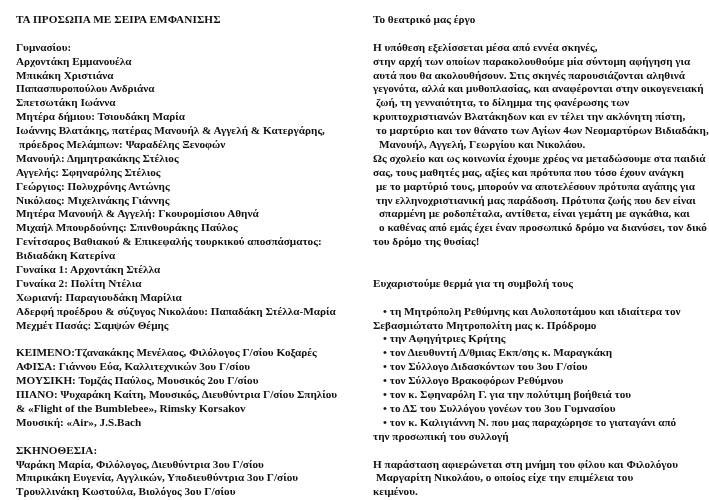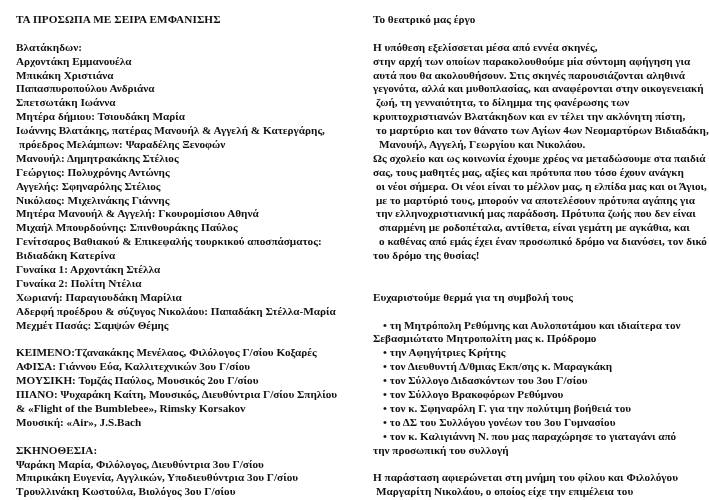--- a/index.html
+++ b/index.html
@@ -32,32 +32,32 @@
     .bullet { padding-left: 10px; }
     .bullet::before { content: "\2022\00a0"; }
     .title-line { letter-spacing: 0.1px; }
   </style>
 </head>
 <body>
 
 <div class="col col-left">
   <span class="line title-line">ΤΑ ΠΡΟΣΩΠΑ ΜΕ ΣΕΙΡΑ ΕΜΦΑΝΙΣΗΣ</span>
   <span class="blank"></span>
-  <span class="line">Βλατάκηδων:</span>
+  <span class="line">Γυμνασίου:</span>
   <div>
     <span class="line">Αρχοντάκη Εμμανουέλα</span>
     <span class="line">Μπικάκη Χριστιάνα</span>
     <span class="line">Παπασπυροπούλου Ανδριάνα</span>
     <span class="line">Σπετσωτάκη Ιωάννα</span>
     <span class="line">Μητέρα δήμιου: Τσιουδάκη Μαρία</span>
     <span class="line">Ιωάννης Βλατάκης, πατέρας Μανουήλ &amp; Αγγελή &amp; Κατεργάρης,</span>
     <span class="line indent1"> πρόεδρος Μελάμπων: Ψαραδέλης Ξενοφών</span>
     <span class="line">Μανουήλ: Δημητρακάκης Στέλιος</span>
+    <span class="line">Αγγελής: Σφηναρόλης Στέλιος</span>
     <span class="line">Γεώργιος: Πολυχρόνης Αντώνης</span>
-    <span class="line">Αγγελής: Σφηναρόλης Στέλιος</span>
     <span class="line">Νικόλαος: Μιχελινάκης Γιάννης</span>
     <span class="line">Μητέρα Μανουήλ &amp; Αγγελή: Γκουρομίσιου Αθηνά</span>
     <span class="line">Μιχαήλ Μπουρδούνης: Σπινθουράκης Παύλος</span>
     <span class="line">Γενίτσαρος Βαθιακού &amp; Επικεφαλής τουρκικού αποσπάσματος:</span>
     <span class="line">Βιδιαδάκη Κατερίνα</span>
     <span class="line">Γυναίκα 1: Αρχοντάκη Στέλλα</span>
     <span class="line">Γυναίκα 2: Πολίτη Ντέλια</span>
     <span class="line">Χωριανή: Παραγιουδάκη Μαρίλια</span>
     <span class="line">Αδερφή προέδρου &amp; σύζυγος Νικολάου: Παπαδάκη Στέλλα-Μαρία</span>
     <span class="line">Μεχμέτ Πασάς: Σαμψών Θέμης</span>
@@ -87,21 +87,20 @@
     <span class="line">Η υπόθεση εξελίσσεται μέσα από εννέα σκηνές,</span>
     <span class="line">στην αρχή των οποίων παρακολουθούμε μία σύντομη αφήγηση για</span>
     <span class="line">αυτά που θα ακολουθήσουν. Στις σκηνές παρουσιάζονται αληθινά</span>
     <span class="line">γεγονότα, αλλά και μυθοπλασίας, και αναφέρονται στην οικογενειακή</span>
     <span class="line indent1"> ζωή, τη γενναιότητα, το δίλημμα της φανέρωσης των</span>
     <span class="line">κρυπτοχριστιανών Βλατάκηδων και εν τέλει την ακλόνητη πίστη,</span>
     <span class="line indent1"> το μαρτύριο και τον θάνατο των Αγίων 4ων Νεομαρτύρων Βιδιαδάκη,</span>
     <span class="line indent2">  Μανουήλ, Αγγελή, Γεωργίου και Νικολάου.</span>
     <span class="line">Ως σχολείο και ως κοινωνία έχουμε χρέος να μεταδώσουμε στα παιδιά</span>
     <span class="line">σας, τους μαθητές μας, αξίες και πρότυπα που τόσο έχουν ανάγκη</span>
-    <span class="line indent1"> οι νέοι σήμερα. Οι νέοι είναι το μέλλον μας, η ελπίδα μας και οι Άγιοι,</span>
     <span class="line indent1"> με το μαρτύριό τους, μπορούν να αποτελέσουν πρότυπα αγάπης για</span>
     <span class="line indent1"> την ελληνοχριστιανική μας παράδοση. Πρότυπα ζωής που δεν είναι</span>
     <span class="line indent2">  σπαρμένη με ροδοπέταλα, αντίθετα, είναι γεμάτη με αγκάθια, και</span>
     <span class="line indent2">  ο καθένας από εμάς έχει έναν προσωπικό δρόμο να διανύσει, τον δικό</span>
     <span class="line">του δρόμο της θυσίας!</span>
   </div>
   <span class="blank"></span>
   <span class="blank"></span>
   <span class="line">Ευχαριστούμε θερμά για τη συμβολή τους</span>
   <span class="blank"></span>

